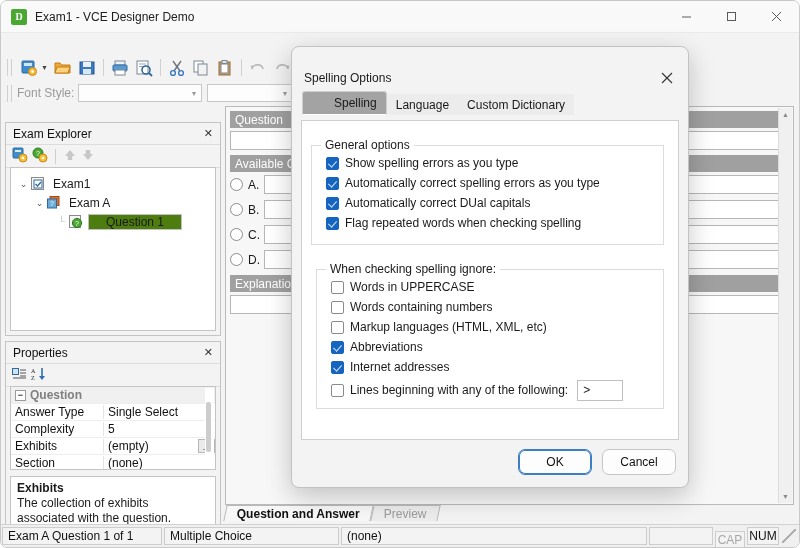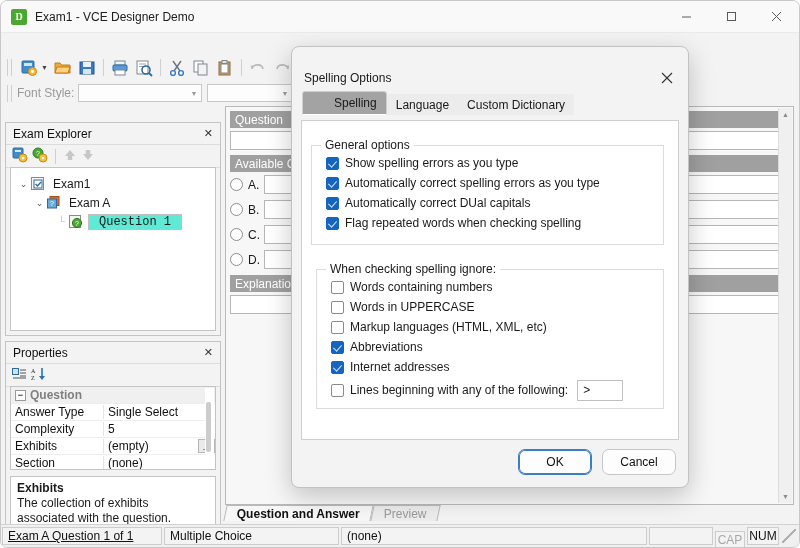--- a/index.html
+++ b/index.html
@@ -93,21 +93,21 @@
 
   .tree{
     position:absolute;left:4px;right:4px;top:44px;bottom:4px;
     background:#fff;border:1px solid #c4c4c4;box-sizing:border-box;
     padding:6px 4px;overflow:hidden;
   }
   .tnode{display:flex;align-items:center;height:19px;font-size:12px;}
   .chev{width:13px;text-align:center;color:#555;font-size:9px;}
   .tnode .ico{width:17px;height:15px;margin-right:3px;position:relative;}
   .tlabel{padding:1px 3px;}
-  .tlabel.sel{background:#5eead4;border:1px solid #c0c0c0;padding:0 10px;font-family:Liberation Mono, monospace;}
+  .tlabel.sel{background:#4d7c0f;border:1px solid #c0c0c0;padding:0 17px;}
 
   
   .pgrid{
     position:absolute;left:4px;right:4px;top:44px;height:84px;
     background:#fff;border:1px solid #c4c4c4;box-sizing:border-box;overflow:hidden;
   }
   .prow{display:flex;height:16px;align-items:center;border-bottom:1px solid #eee;font-size:12px;}
   .prow.cat{background:#f0f0f0;color:#808080;font-weight:bold;}
   .pexp{
     width:9px;height:9px;border:1px solid #9a9a9a;margin:0 4px 0 4px;
@@ -566,21 +566,21 @@
   <div class="tabstrip">
     <div class="vtab active">
       <span>Question and Answer</span>
     </div>
     <div class="vtab inactive">
       <span>Preview</span>
     </div>
   </div>
 
   <div class="statusbar">
-    <div class="sb-cell" style="width:160px;text-decoration:underline;">Exam A   Question 1 of 1</div>
+    <div class="sb-cell" style="width:160px;">Exam A   Question 1 of 1</div>
     <div class="sb-cell" style="width:175px;">Multiple Choice</div>
     <div class="sb-cell" style="flex:1;">(none)</div>
     <div class="sb-cell" style="width:64px;"></div>
     <div class="sb-cell dim" style="width:30px;justify-content:center;padding:0;">CAP</div>
     <div class="sb-cell" style="width:32px;justify-content:center;padding:0;">NUM</div>
     <div class="sb-grip"></div>
   </div>
 
   <div class="dlg">
     <div class="dlg-title">
@@ -627,25 +627,25 @@
             <span>Flag repeated words when checking spelling</span>
           </label>
         </div>
       </div>
 
       <div class="group" style="left:14px;top:148px;right:14px;height:140px;">
         <span class="group-title">When checking spelling ignore:</span>
         <div style="padding-top:7px;">
           <label class="cb-row">
             <span class="cb"></span>
+            <span>Words in UPPERCASE</span>
+          </label>
+          <label class="cb-row">
+            <span class="cb"></span>
             <span>Words containing numbers</span>
-          </label>
-          <label class="cb-row">
-            <span class="cb"></span>
-            <span>Words in UPPERCASE</span>
           </label>
           <label class="cb-row">
             <span class="cb"></span>
             <span>Markup languages (HTML, XML, etc)</span>
           </label>
           <label class="cb-row">
             <span class="cb on"></span>
             <span>Abbreviations</span>
           </label>
           <label class="cb-row">

